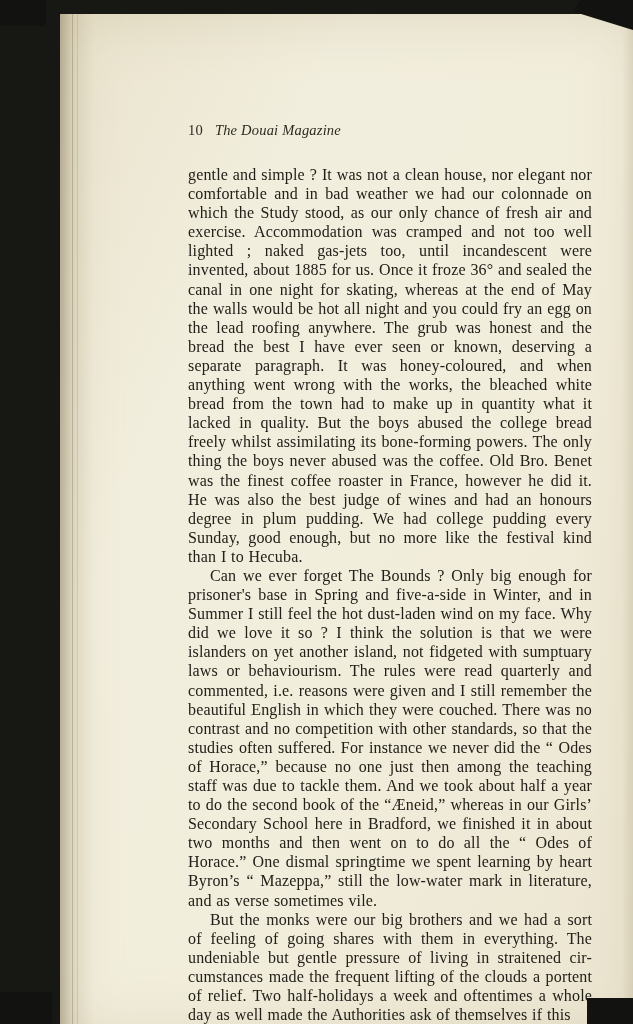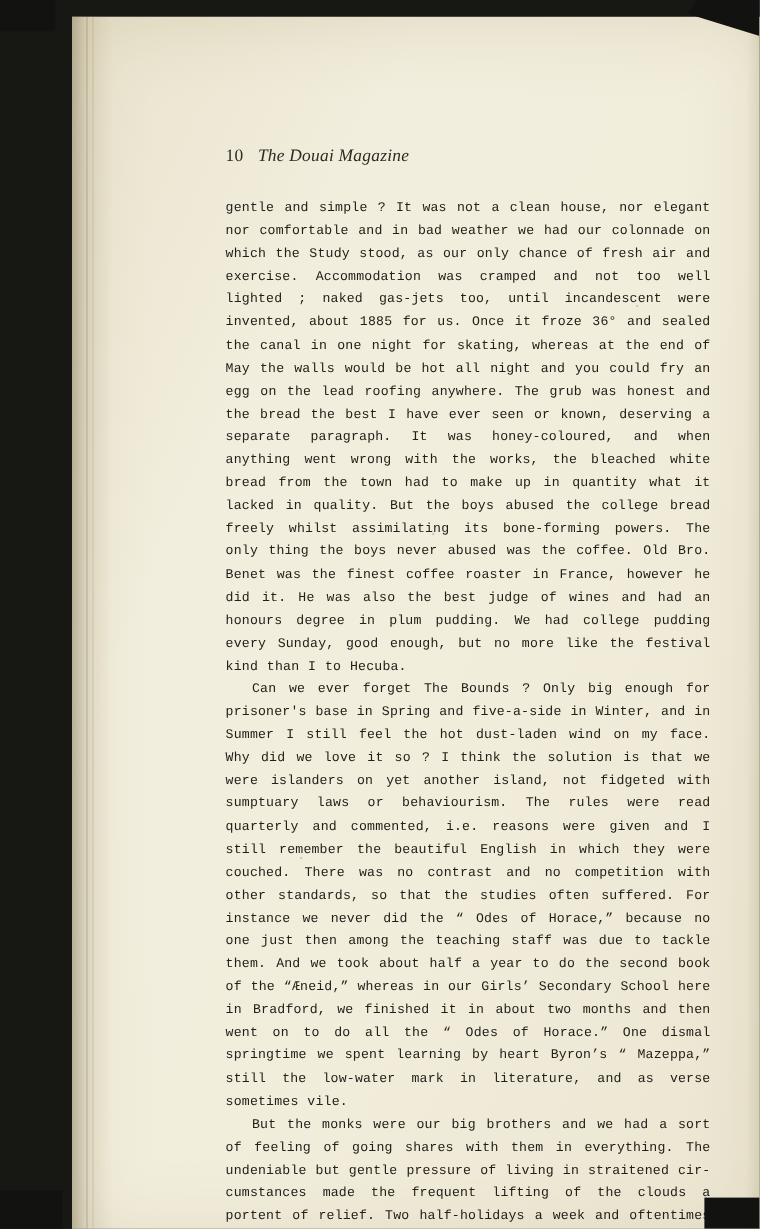--- a/index.html
+++ b/index.html
@@ -102,28 +102,27 @@
     font-family: "Liberation Serif", serif;
     margin-right: 12px;
   }
   .running-title {
     font-style: italic;
     font-size: 14.5px;
   }
 
   p.body-text {
     margin: 0;
-    font-size: 11px;
+    font-size: 16px;
     line-height: 19.1px;
     text-align: justify;
     text-align-last: left;
     color: #23201a;
     word-spacing: 0.6px;
     letter-spacing: 0.15px;
-    font-family: Liberation Mono, monospace;
   }
   p.body-text + p.body-text { margin-top: 0; }
   p.indent { text-indent: 22px; }
 
   
   .speck {
     position: absolute;
     background: rgba(150,136,100,0.35);
     border-radius: 50%;
   }

